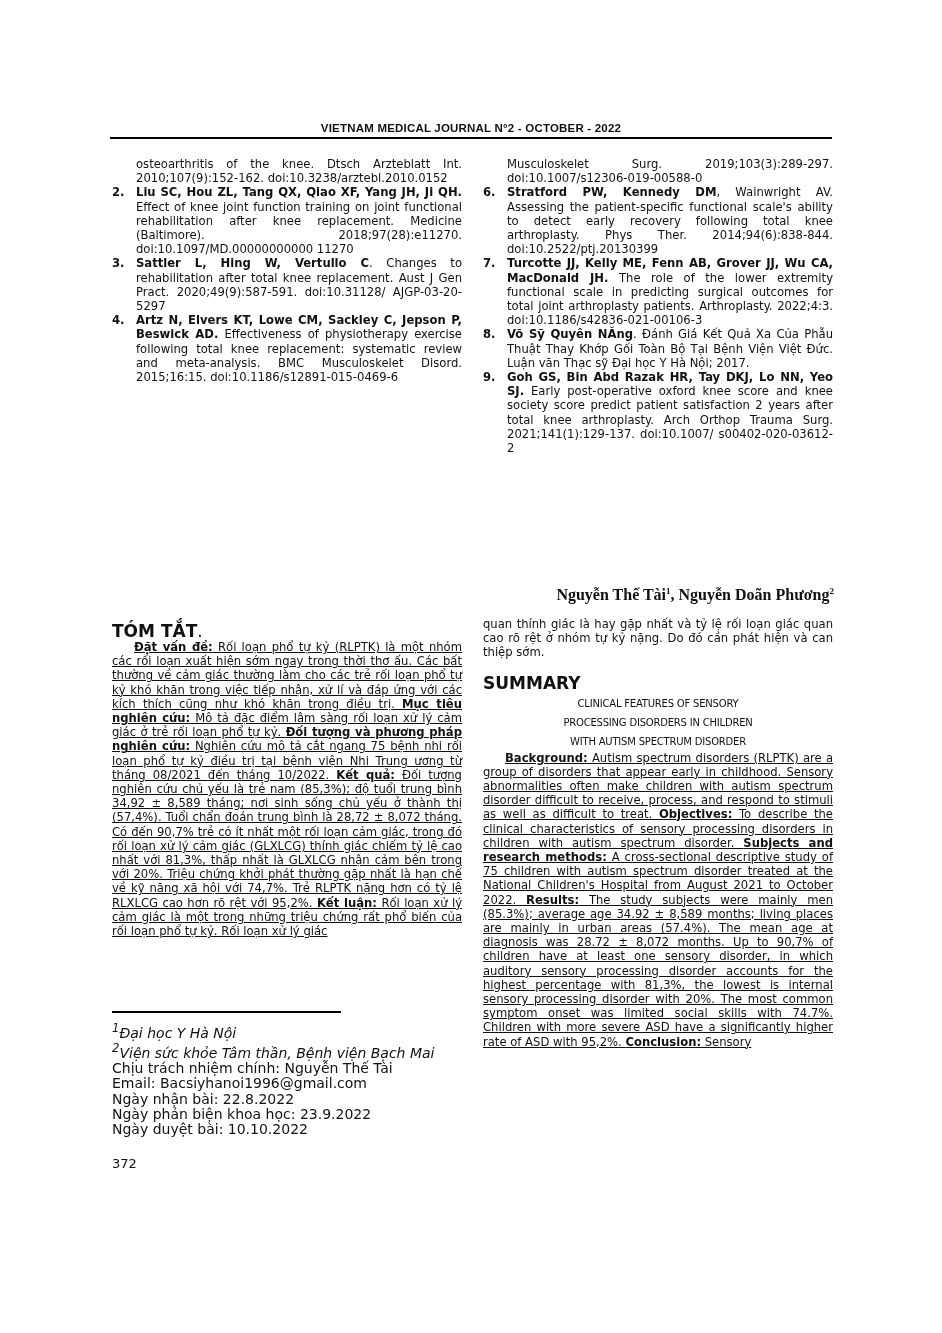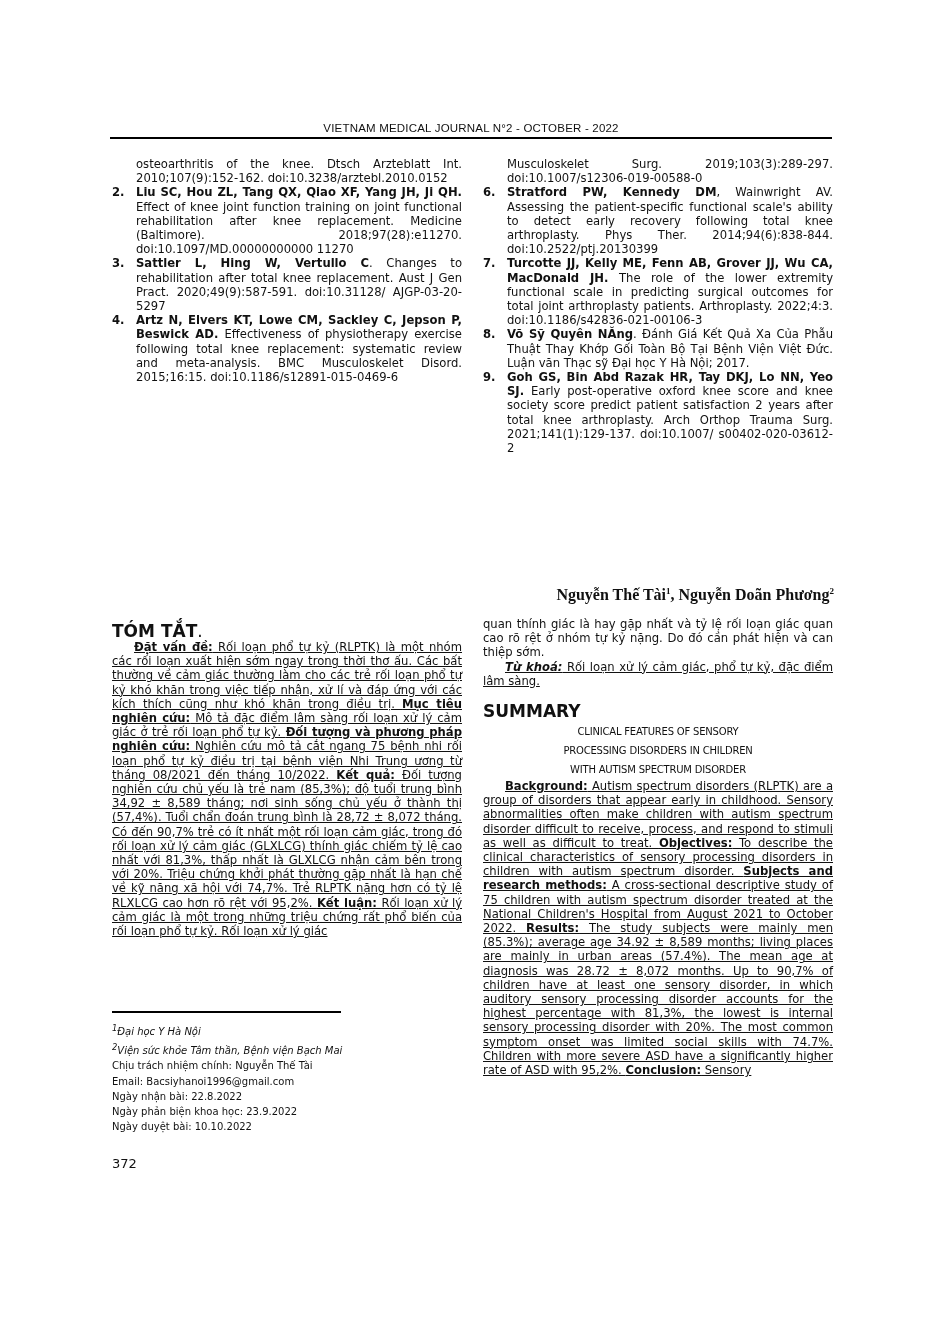--- a/index.html
+++ b/index.html
@@ -1,37 +1,37 @@
 <!DOCTYPE html>
 <html><head>
 <meta charset="utf-8">
 <style>
   html, body { margin: 0; padding: 0; background: #ffffff; }
   body { width: 942px; height: 1333px; position: relative; overflow: hidden; color: #111; font-family: "DejaVu Sans", sans-serif; }
   .page { position: absolute; left: 0; top: 0; width: 942px; height: 1333px; }
-  .running-header { position: absolute; left: 110px; top: 122px; width: 722px; text-align: center; font-family: "Liberation Sans", sans-serif; font-weight: normal; font-size: 11.5px; letter-spacing: 0.2px; }
+  .running-header { position: absolute; left: 110px; top: 122px; width: 722px; text-align: center; font-family: "Liberation Sans", sans-serif; font-weight: bold; font-size: 11.5px; letter-spacing: 0.2px; }
   .header-rule { position: absolute; left: 110px; top: 137px; width: 722px; height: 2px; background: #000; }
   .col { position: absolute; width: 350px; font-size: 11.6px; line-height: 14.2px; text-align: justify; }
   .col-left { left: 112px; }
   .col-right { left: 483px; }
   .ref { padding-left: 24px; text-indent: -24px; margin: 0; }
   .ref .num { display: inline-block; width: 24px; text-indent: 0; font-weight: bold; }
   .ref .auth { font-weight: bold; }
   .ref.cont { padding-left: 24px; text-indent: 0; }
   .title-block { position: absolute; left: 110px; top: 527px; width: 722px; text-align: center; font-family: "Liberation Serif", serif; font-weight: bold; font-size: 20px; line-height: 25px; letter-spacing: -0.3px; }
   .authors { position: absolute; right: 108px; top: 586px; font-family: "Liberation Serif", serif; font-weight: bold; font-size: 16px; }
   .authors sup { font-size: 9px; }
   .sect-head { font-weight: bold; font-size: 17px; margin: 0; line-height: 18px; }
   p { margin: 0; }
   .indent { text-indent: 22px; text-decoration: underline; }
   b { font-weight: bold; }
   .kw-label { font-weight: bold; font-style: italic; }
   .en-title { text-align: center; font-size: 10px; line-height: 19px; margin: 2px 0 0 0; letter-spacing: -0.2px; }
   .fn-rule { position: absolute; left: 112px; top: 1011px; width: 229px; height: 2px; background: #000; }
-  .footnotes { position: absolute; left: 112px; top: 1021px; width: 360px; font-size: 10px; line-height: 15.3px; }
+  .footnotes { position: absolute; left: 112px; top: 1021px; width: 360px; font-size: 14px; line-height: 15.3px; }
   .footnotes .it { font-style: italic; }
   .page-num { position: absolute; left: 112px; top: 1156px; font-size: 13px; text-align: center; }
 </style>
 </head>
 <body>
 
 <div class="page">
 
   <div class="running-header">VIETNAM MEDICAL JOURNAL N°2 - OCTOBER - 2022</div>
   <div class="header-rule"></div>
@@ -56,21 +56,20 @@
     <span>Nguyễn Thế Tài</span><sup>1</sup><span>, </span><span>Nguyễn Doãn Phương</span><sup>2</sup>
   </div>
 
   <div class="col col-left" style="top:622px;">
     <p class="sect-head"><span>TÓM TẮT</span><span style="font-weight:normal;">.</span></p>
     <p class="indent"><b>Đặt vấn đề:</b><span> Rối loạn phổ tự kỷ (RLPTK) là một nhóm các rối loạn xuất hiện sớm ngay trong thời thơ ấu. Các bất thường về cảm giác thường làm cho các trẻ rối loạn phổ tự kỷ khó khăn trong việc tiếp nhận, xử lí và đáp ứng với các kích thích cũng như khó khăn trong điều trị. </span><b>Mục tiêu nghiên cứu:</b><span> Mô tả đặc điểm lâm sàng rối loạn xử lý cảm giác ở trẻ rối loạn phổ tự kỷ. </span><b>Đối tượng và phương pháp nghiên cứu:</b><span> Nghiên cứu mô tả cắt ngang 75 bệnh nhi rối loạn phổ tự kỷ điều trị tại bệnh viện Nhi Trung ương từ tháng 08/2021 đến tháng 10/2022. </span><b>Kết quả:</b><span> Đối tượng nghiên cứu chủ yếu là trẻ nam (85,3%); độ tuổi trung bình 34,92 ± 8,589 tháng; nơi sinh sống chủ yếu ở thành thị (57,4%). Tuổi chẩn đoán trung bình là 28,72 ± 8,072 tháng. Có đến 90,7% trẻ có ít nhất một rối loạn cảm giác, trong đó rối loạn xử lý cảm giác (GLXLCG) thính giác chiếm tỷ lệ cao nhất với 81,3%, thấp nhất là GLXLCG nhận cảm bên trong với 20%. Triệu chứng khởi phát thường gặp nhất là hạn chế về kỹ năng xã hội với 74,7%. Trẻ RLPTK nặng hơn có tỷ lệ RLXLCG cao hơn rõ rệt với 95,2%. </span><b>Kết luận:</b><span> Rối loạn xử lý cảm giác là một trong những triệu chứng rất phổ biến của rối loạn phổ tự kỷ. Rối loạn xử lý giác</span></p>
   </div>
 
   <div class="col col-right" style="top:617px;">
     <p>quan thính giác là hay gặp nhất và tỷ lệ rối loạn giác quan cao rõ rệt ở nhóm tự kỷ nặng. Do đó cần phát hiện và can thiệp sớm.</p>
-    <p class="indent"><span class="kw-label">Từ khoá:</span><span> Rối loạn xử lý cảm giác, phổ tự kỷ, đặc điểm lâm sàng.</span></p>
     <p class="sect-head" style="margin-top:14px;">SUMMARY</p>
     <div class="en-title">
       <div>CLINICAL FEATURES OF SENSORY</div>
       <div>PROCESSING DISORDERS IN CHILDREN</div>
       <div>WITH AUTISM SPECTRUM DISORDER</div>
     </div>
     <p class="indent"><b>Background:</b><span> Autism spectrum disorders (RLPTK) are a group of disorders that appear early in childhood. Sensory abnormalities often make children with autism spectrum disorder difficult to receive, process, and respond to stimuli as well as difficult to treat. </span><b>Objectives:</b><span> To describe the clinical characteristics of sensory processing disorders in children with autism spectrum disorder. </span><b>Subjects and research methods:</b><span> A cross-sectional descriptive study of 75 children with autism spectrum disorder treated at the National Children's Hospital from August 2021 to October 2022. </span><b>Results:</b><span> The study subjects were mainly men (85.3%); average age 34.92 ± 8,589 months; living places are mainly in urban areas (57.4%). The mean age at diagnosis was 28.72 ± 8,072 months. Up to 90,7% of children have at least one sensory disorder, in which auditory sensory processing disorder accounts for the highest percentage with 81,3%, the lowest is internal sensory processing disorder with 20%. The most common symptom onset was limited social skills with 74.7%. Children with more severe ASD have a significantly higher rate of ASD with 95,2%. </span><b>Conclusion:</b><span> Sensory</span></p>
   </div>
 
   <div class="fn-rule"></div>

